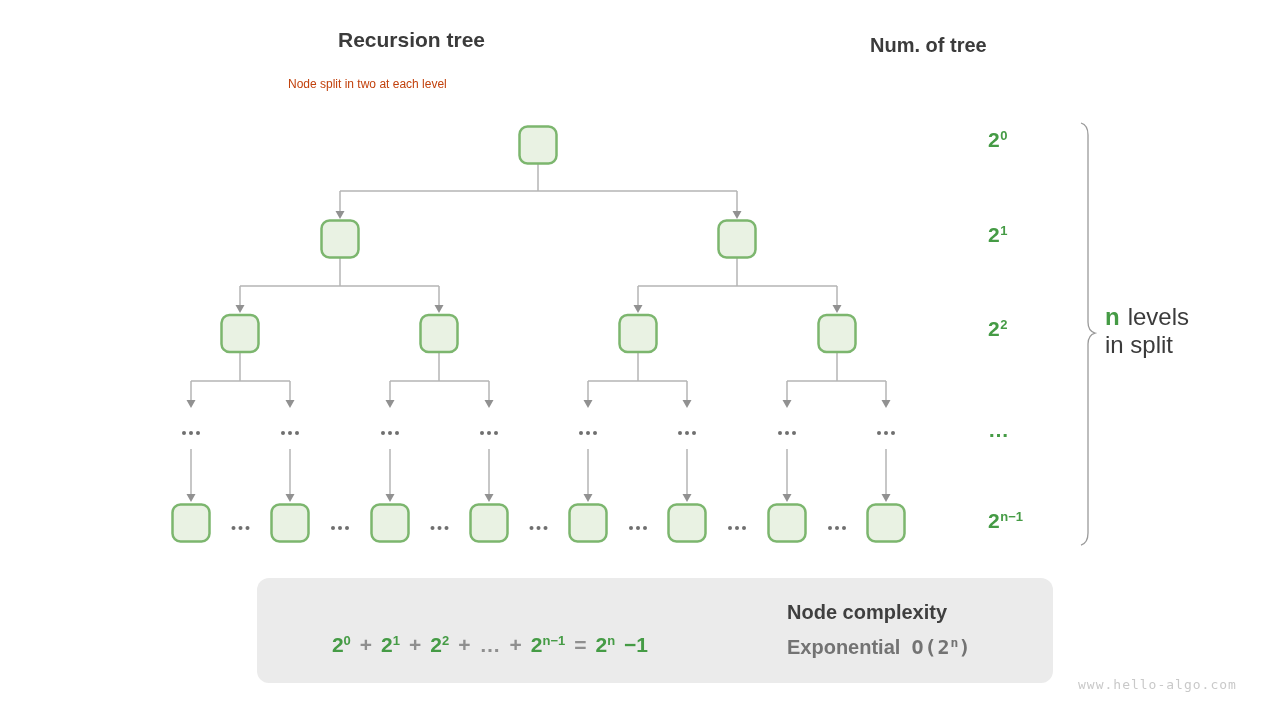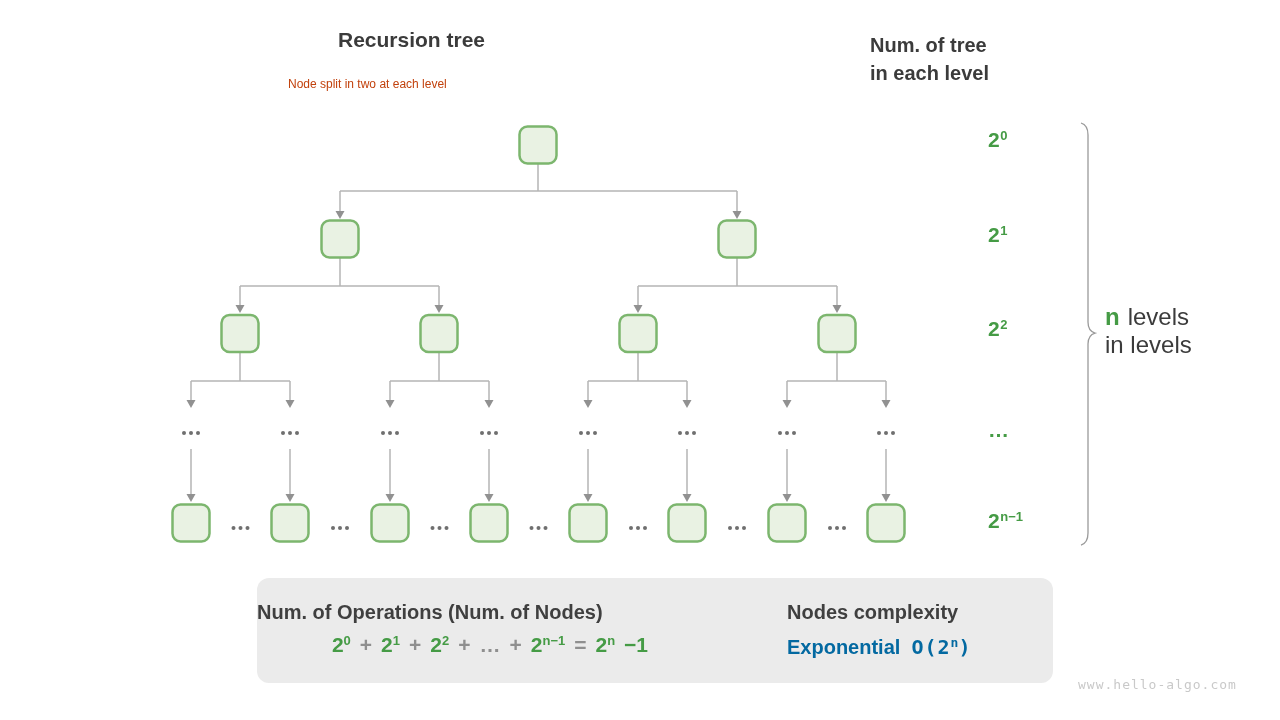--- a/index.html
+++ b/index.html
@@ -22,21 +22,21 @@
 
   #brace-label{left:1105px; top:303px; width:130px; font-size:24px; line-height:28px; color:#3b3b3b;}
   #brace-label .n{color:#459b45; font-weight:bold; margin-right:8px;}
 
   #summary-box{left:257px; top:578px; width:796px; height:105px; background:#ebebeb; border-radius:12px;}
   #ops-title{left:0; top:23px; width:466px; font-size:20px; font-weight:bold; color:#3f3f3f;}
   #formula{left:0; top:55px; width:466px; display:flex; justify-content:center; align-items:baseline; gap:9px; font-size:21px; font-weight:bold;}
   #formula .green{color:#459b45;}
   #formula .gray{color:#8f8f8f;}
   #tc-title{left:530px; top:23px; width:266px; font-size:20px; font-weight:bold; color:#3f3f3f;}
-  #tc-value{left:530px; top:57px; width:266px; font-size:20px; font-weight:bold; color:#0369a1;}
+  #tc-value{left:530px; top:57px; width:266px; font-size:20px; font-weight:bold; color:#737373;}
   #tc-value .mono{font-family:"DejaVu Sans Mono","Liberation Mono",monospace; letter-spacing:1px;}
 
   #watermark{left:1078px; top:677px; font-family:"DejaVu Sans Mono","Liberation Mono",monospace; font-size:13px; color:#c9c9c9; letter-spacing:1px;}
 </style>
 </head>
 <body>
 
 <div id="canvas">
 
   <svg id="tree-svg" width="1280" height="720" viewBox="0 0 1280 720">
@@ -160,51 +160,49 @@
       <circle cx="844" cy="528" r="2" fill="#6f6f6f"></circle>
       <path d="M1081 123 Q1088 125 1088 135 L1088 322 Q1088 331 1095 333 Q1088 335 1088 344 L1088 533 Q1088 543 1081 545" fill="none" stroke="#9a9a9a" stroke-width="1.3"></path>
       <path d="M745 624 L767 624 L767 615 L788 633.5 L767 652 L767 643 L745 643 Z" fill="#c5c5c5"></path>
     </svg>
 
   <div id="title" class="abs center">Recursion tree</div>
   <div id="subtitle" class="abs center">Node split in two at each level</div>
 
   <div id="right-heading" class="abs center">
     <div>Num. of tree</div>
-    <div>in each level</div>
   </div>
 
   <div class="abs lvl-label" style="top:128px;"><span>2</span><span class="sup">0</span></div>
   <div class="abs lvl-label" style="top:223px;"><span>2</span><span class="sup">1</span></div>
   <div class="abs lvl-label" style="top:317px;"><span>2</span><span class="sup">2</span></div>
   <div class="abs lvl-label" style="top:418px;"><span>…</span><span class="sup"></span></div>
   <div class="abs lvl-label" style="top:509px;"><span>2</span><span class="sup">n−1</span></div>
 
   <div id="brace-label" class="abs center">
     <div><span class="n">n</span><span>levels</span></div>
-    <div>in levels</div>
+    <div>in split</div>
   </div>
 
   <div id="summary-box" class="abs">
-    <div id="ops-title" class="abs center">Num. of Operations (Num. of Nodes)</div>
     <div id="formula" class="abs">
         <span class="green">2<span class="sup">0</span></span>
         <span class="gray">+</span>
         <span class="green">2<span class="sup">1</span></span>
         <span class="gray">+</span>
         <span class="green">2<span class="sup">2</span></span>
         <span class="gray">+</span>
         <span class="gray">…</span>
         <span class="gray">+</span>
         <span class="green">2<span class="sup">n−1</span></span>
         <span class="gray">=</span>
         <span class="green">2<span class="sup">n</span></span>
         <span class="green">−1</span>
       </div>
-    <div id="tc-title" class="abs center">Nodes complexity</div>
+    <div id="tc-title" class="abs center">Node complexity</div>
     <div id="tc-value" class="abs center">
       <span>Exponential</span>&nbsp;
       <span class="mono"><span>O(2</span><span class="sup">n</span><span>)</span></span>
     </div>
   </div>
 
   <div id="watermark" class="abs">www.hello-algo.com</div>
 </div>
 
 </body></html>

